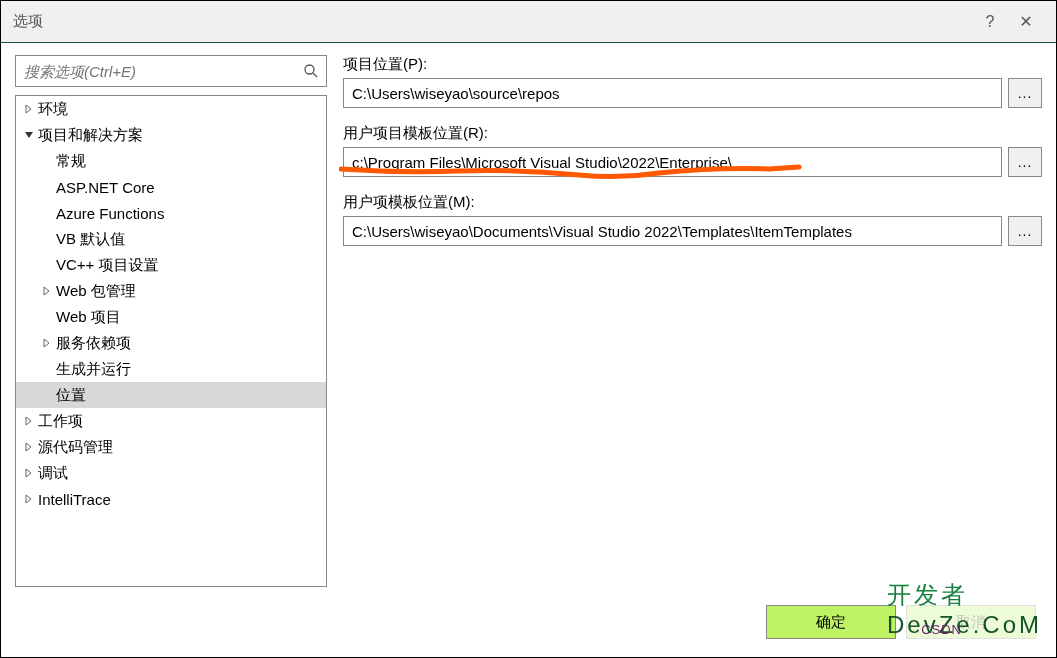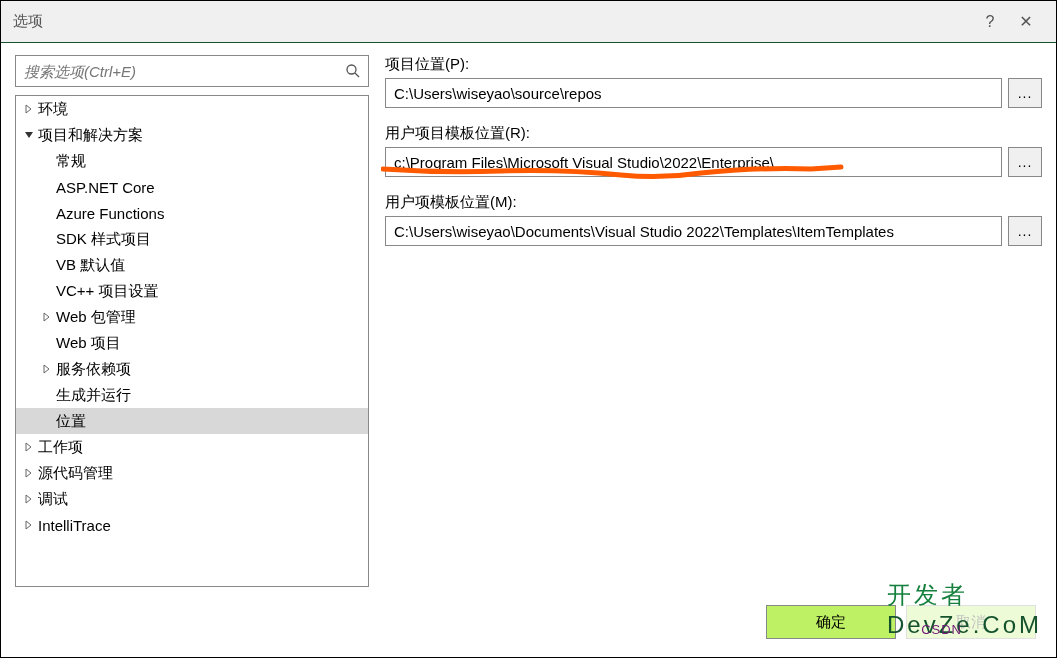--- a/index.html
+++ b/index.html
@@ -28,21 +28,21 @@
       display: flex; align-items: center; justify-content: center;
       color: #555; font-size: 16px;
     }
     .content {
       display: flex;
       position: absolute;
       top: 42px; left: 0; right: 0; bottom: 70px;
       padding: 12px 14px 0 14px;
       gap: 16px;
     }
-    .left-col { width: 354px; display: flex; flex-direction: column; }
+    .left-col { width: 312px; display: flex; flex-direction: column; }
     .search-wrap {
       display: flex; align-items: center;
       border: 1px solid #888;
       height: 32px; margin-bottom: 8px;
       background: #fff;
     }
     .search-wrap input {
       flex: 1; border: none; outline: none;
       font-size: 15px; padding: 0 8px; height: 100%;
       font-style: italic; color: #666;
@@ -183,24 +183,20 @@
         <div class="tree-item indent-1">
           <span class="exp"></span>
           <span class="label">ASP.NET Core</span>
         </div>
         <div class="tree-item indent-1">
           <span class="exp"></span>
           <span class="label">Azure Functions</span>
         </div>
         <div class="tree-item indent-1">
           <span class="exp"></span>
-          <span class="label">SDK 样式项目</span>
-        </div>
-        <div class="tree-item indent-1">
-          <span class="exp"></span>
           <span class="label">VB 默认值</span>
         </div>
         <div class="tree-item indent-1">
           <span class="exp"></span>
           <span class="label">VC++ 项目设置</span>
         </div>
         <div class="tree-item indent-1">
           <span class="exp">
             <svg width="10" height="10" viewBox="0 0 10 10">
               <path d="M2 1 L7 5 L2 9 Z" fill="none" stroke="#666" stroke-width="1"></path>

